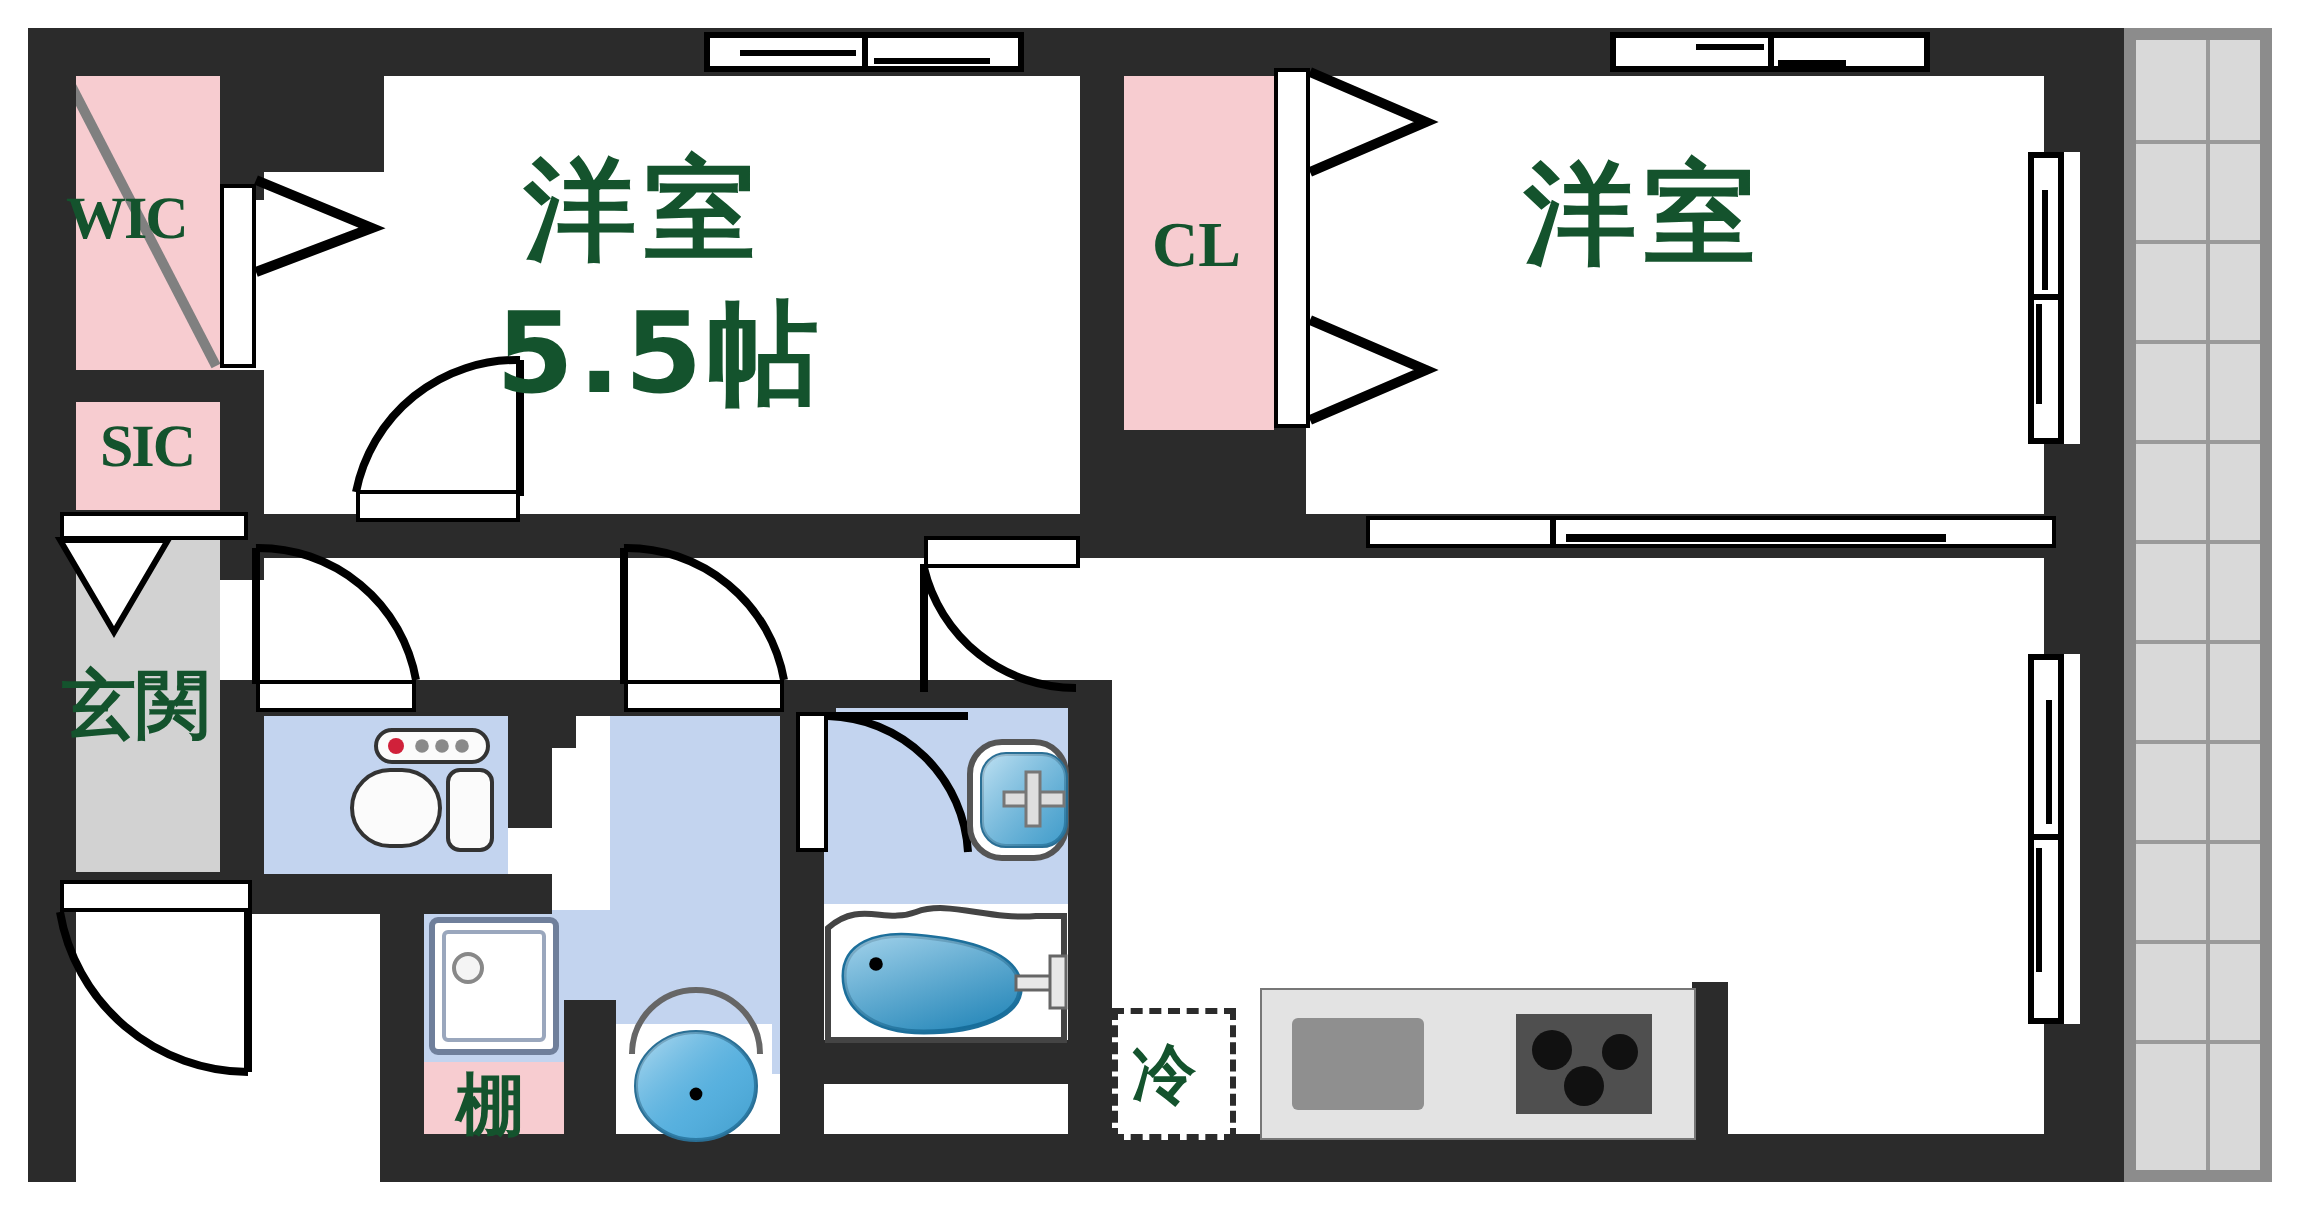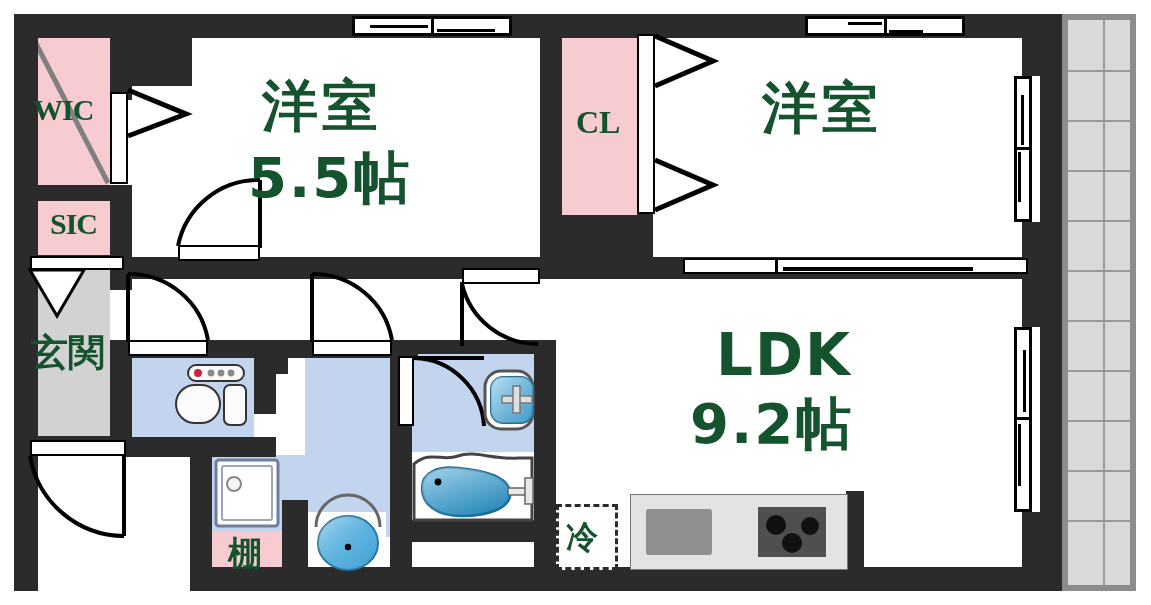--- a/index.html
+++ b/index.html
@@ -258,19 +258,17 @@
   <div class="lbl serif" style="left:33px;top:95px;font-size:30px;letter-spacing:-1px;">WIC</div>
   <div class="lbl serif" style="left:34px;top:209px;font-size:30px;letter-spacing:-1px;margin-left:16px;">SIC</div>
   <div class="lbl rm" style="left:31px;top:334px;font-size:37px;">玄関</div>
   <div class="lbl serif" style="left:576px;top:106px;font-size:32px;">CL</div>
 
   <div class="lbl rm" style="left:262px;top:78px;font-size:56px;letter-spacing:4px;">洋室</div>
   <div class="lbl rm" style="left:248px;top:150px;font-size:56px;letter-spacing:2px;">5.5帖</div>
 
   <div class="lbl rm" style="left:762px;top:80px;font-size:56px;letter-spacing:4px;">洋室</div>
 
-  <div class="lbl rm" style="left:716px;top:326px;font-size:58px;letter-spacing:2px;">LDK</div>
-  <div class="lbl rm" style="left:690px;top:396px;font-size:56px;letter-spacing:2px;">9.2帖</div>
 
   <div class="lbl rm" style="left:228px;top:536px;font-size:34px;">棚</div>
   <div class="lbl rm" style="left:566px;top:521px;font-size:32px;">冷</div>
 
 </div>
 
 </body></html>

